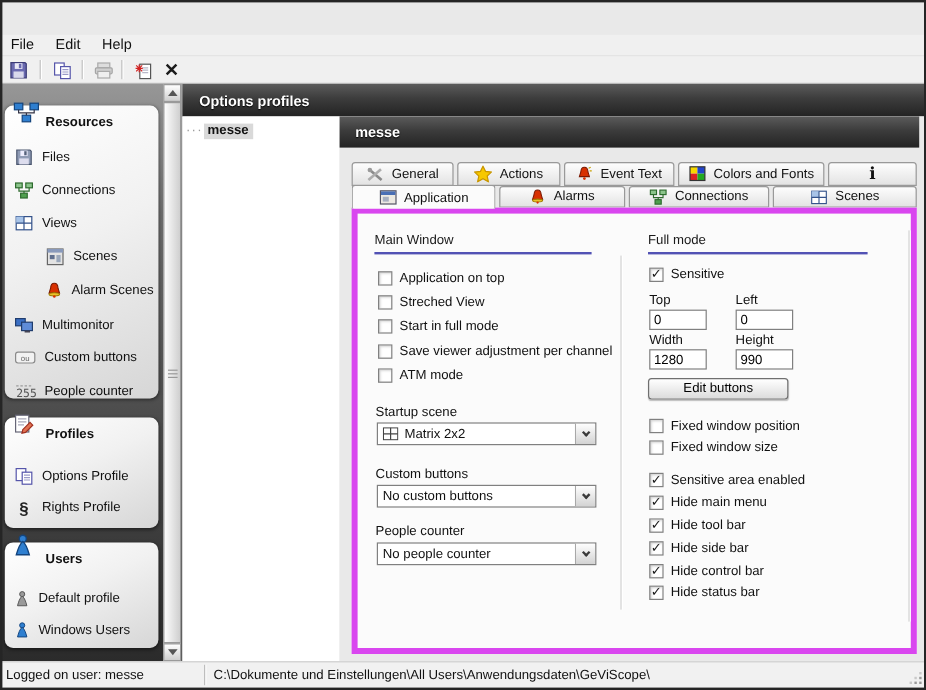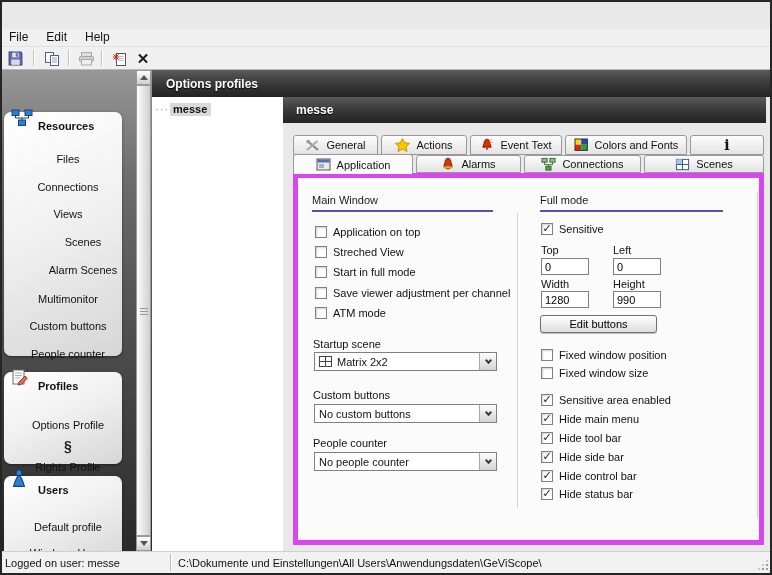--- a/index.html
+++ b/index.html
@@ -42,28 +42,27 @@
   .tbtn { position:absolute; top:2px; width:22px; height:19px; display:flex; align-items:center; justify-content:center; }
   .tsep { position:absolute; top:3px; width:1px; height:16px; background:#c3c3c3; box-shadow:1px 0 0 #fff; }
   .xglyph { font-size:15px; font-weight:bold; color:#1a1a1a; line-height:1; }
 
   
   .sidebar {
     position:absolute; left:0; top:70px; width:152px; height:481px;
     background:linear-gradient(180deg,#979797 0%,#6d6d6d 22%,#4a4a4a 60%,#2b2b2b 100%);
   }
   .spanel {
-    position:absolute; left:4px; width:118px; border-radius:7px;
+    position:absolute; left:4px; width:128px; border-radius:7px;
     background:linear-gradient(155deg,#ffffff 0%,#f1f1f1 45%,#d6d6d6 100%);
     box-shadow:0 1px 3px rgba(0,0,0,.45);
-    margin-top:24px;
   }
   .spanel-head { position:absolute; left:34px; top:8px; font-weight:bold; font-size:11px; }
   .spanel-icon { position:absolute; left:6px; top:-4px; }
-  .sitem { position:absolute; left:8px; display:flex; align-items:center; gap:7px; height:18px; width:112px;flex-direction:column; }
+  .sitem { position:absolute; left:8px; display:flex; align-items:center; gap:7px; height:18px; width:112px; }
   .sitem.indent { left:34px; width:90px; }
   .sitem span.lbl { font-size:11px; white-space:nowrap; }
   .para { font-weight:bold; font-size:14px; color:#222; width:16px; text-align:center; }
 
   
   .sscroll { position:absolute; left:136px; top:70px; width:15px; height:481px; background:#dcdcdc; }
   .sbtn { position:absolute; left:0; width:15px; height:15px; background:linear-gradient(#fff,#cfcfcf);
           border:1px solid #9a9a9a; display:flex; align-items:center; justify-content:center; }
   .tri-up { width:0; height:0; border-left:4px solid transparent; border-right:4px solid transparent; border-bottom:5px solid #555; }
   .tri-down { width:0; height:0; border-left:4px solid transparent; border-right:4px solid transparent; border-top:5px solid #555; }

